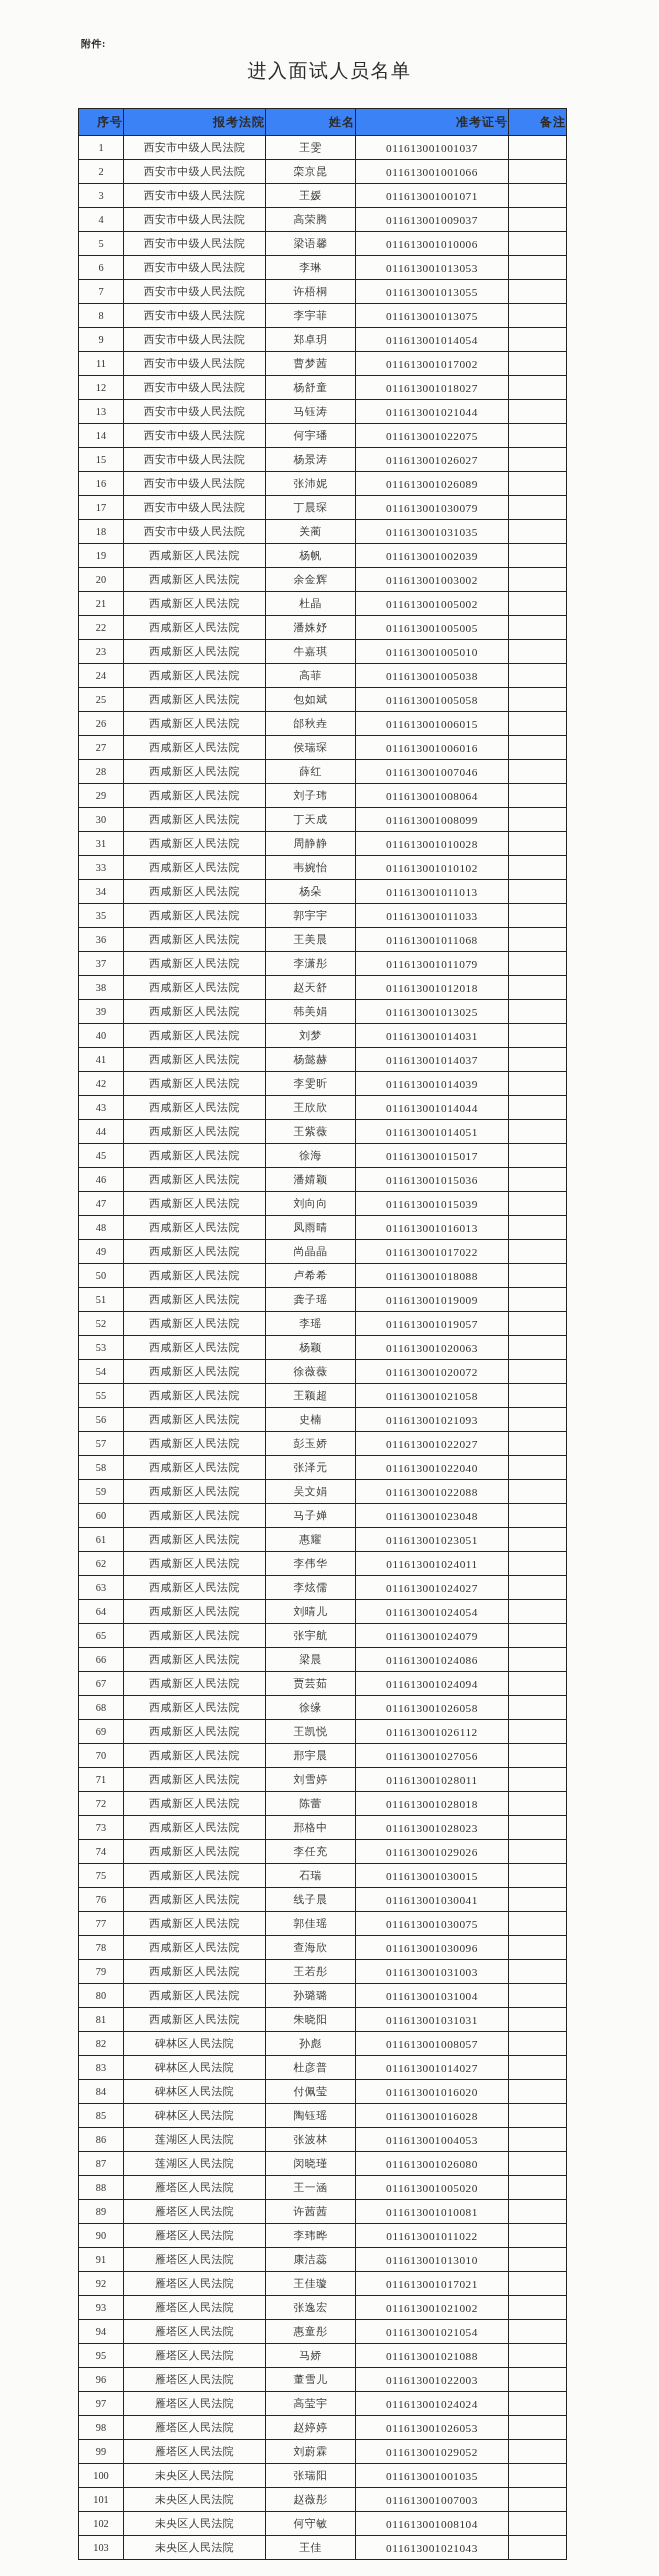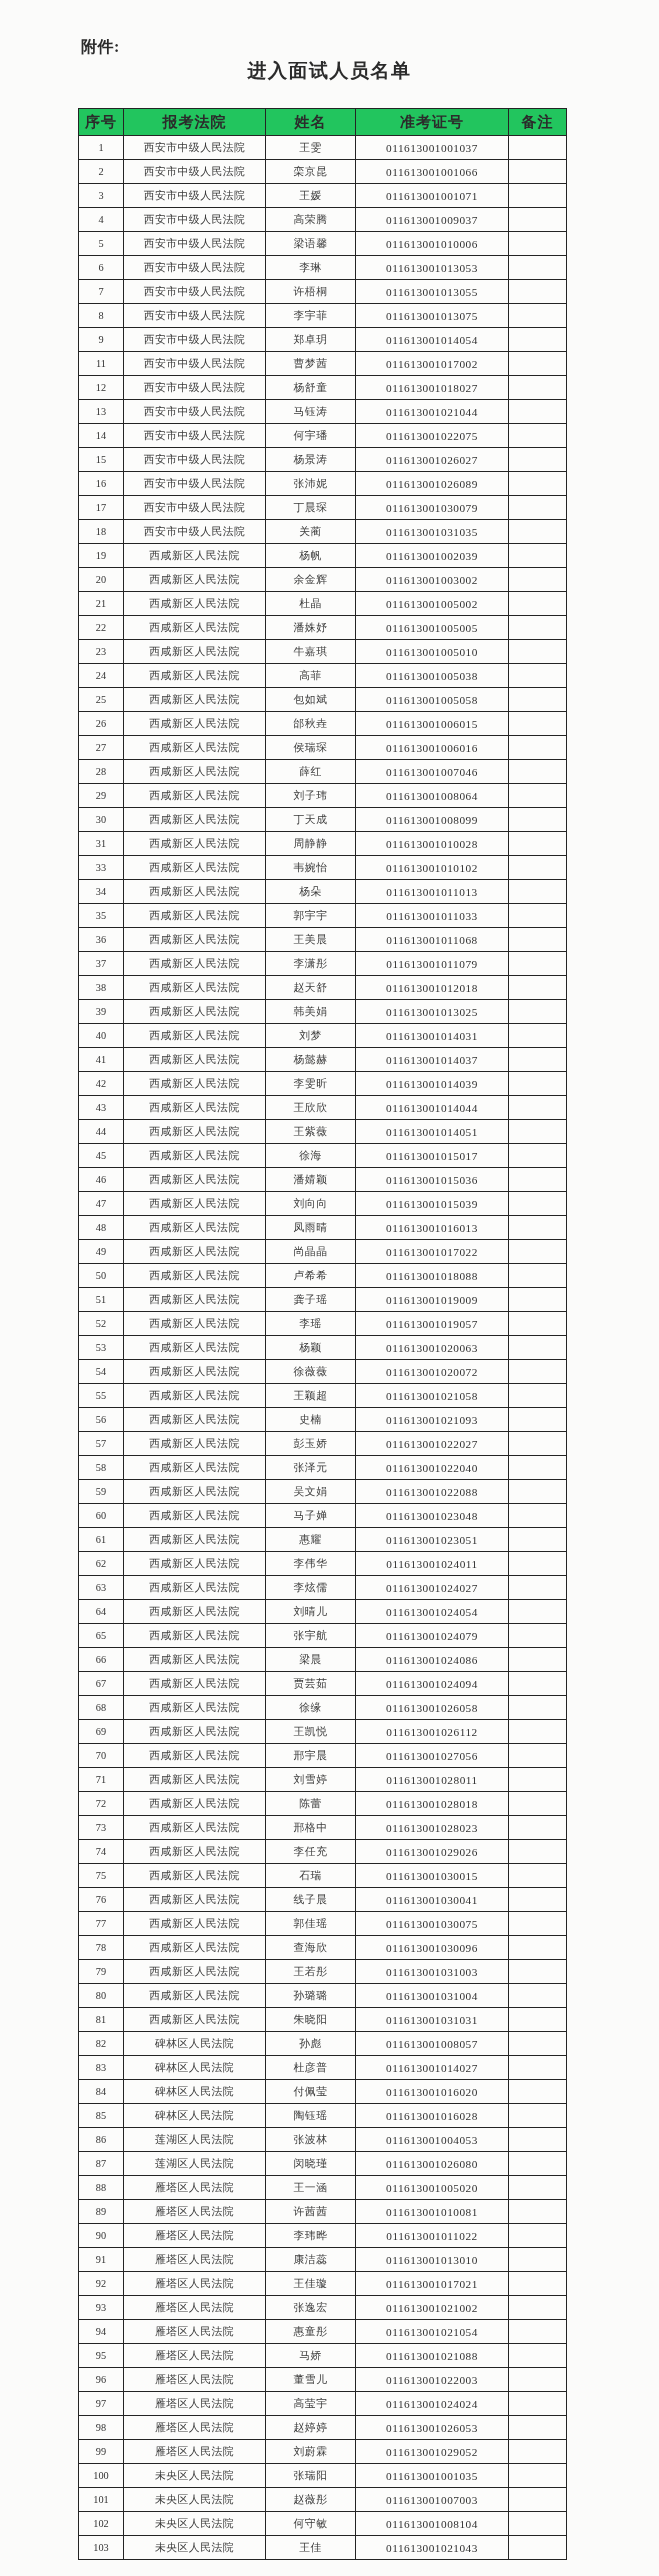--- a/index.html
+++ b/index.html
@@ -13,33 +13,33 @@
     height: 2964px;
     background: #fbfbfa;
     font-family: "Liberation Serif", "DejaVu Serif", serif;
     color: #2b2b2b;
     overflow: hidden;
   }
   .attachment {
     position: absolute;
     left: 81px;
     top: 37px;
-    font-size: 16px;
+    font-size: 10px;
     font-weight: bold;
     letter-spacing: 0.5px;
   }
   .title {
     position: absolute;
     top: 58px;
     left: 0;
     width: 100%;
     margin: 0;
     text-align: center;
     font-size: 19px;
-    font-weight: bold;
+    font-weight: normal;
     letter-spacing: 1.5px;
   }
   .subtitle {
     position: absolute;
     top: 85px;
     left: 0;
     width: 100%;
     text-align: center;
     font-size: 12px;
     font-weight: bold;
@@ -59,24 +59,25 @@
   table.roster td {
     border: 1px solid #242424;
     text-align: center;
     vertical-align: middle;
     padding: 0;
     overflow: hidden;
     white-space: nowrap;
   }
   table.roster thead th {
     height: 26px;
-    font-size: 15px;
+    font-size: 12px;
     font-weight: bold;
     letter-spacing: 1px;
-    background: #22c55e;
+    background: #3b82f6;
+    text-align: right;
   }
   table.roster tbody td {
     height: 23px;
     background: #fcfcfb;
   }
   col.w-no     { width: 45px; }
   col.w-court  { width: 142px; }
   col.w-name   { width: 90px; }
   col.w-ticket { width: 153px; }
   col.w-remark { width: 58px; }

